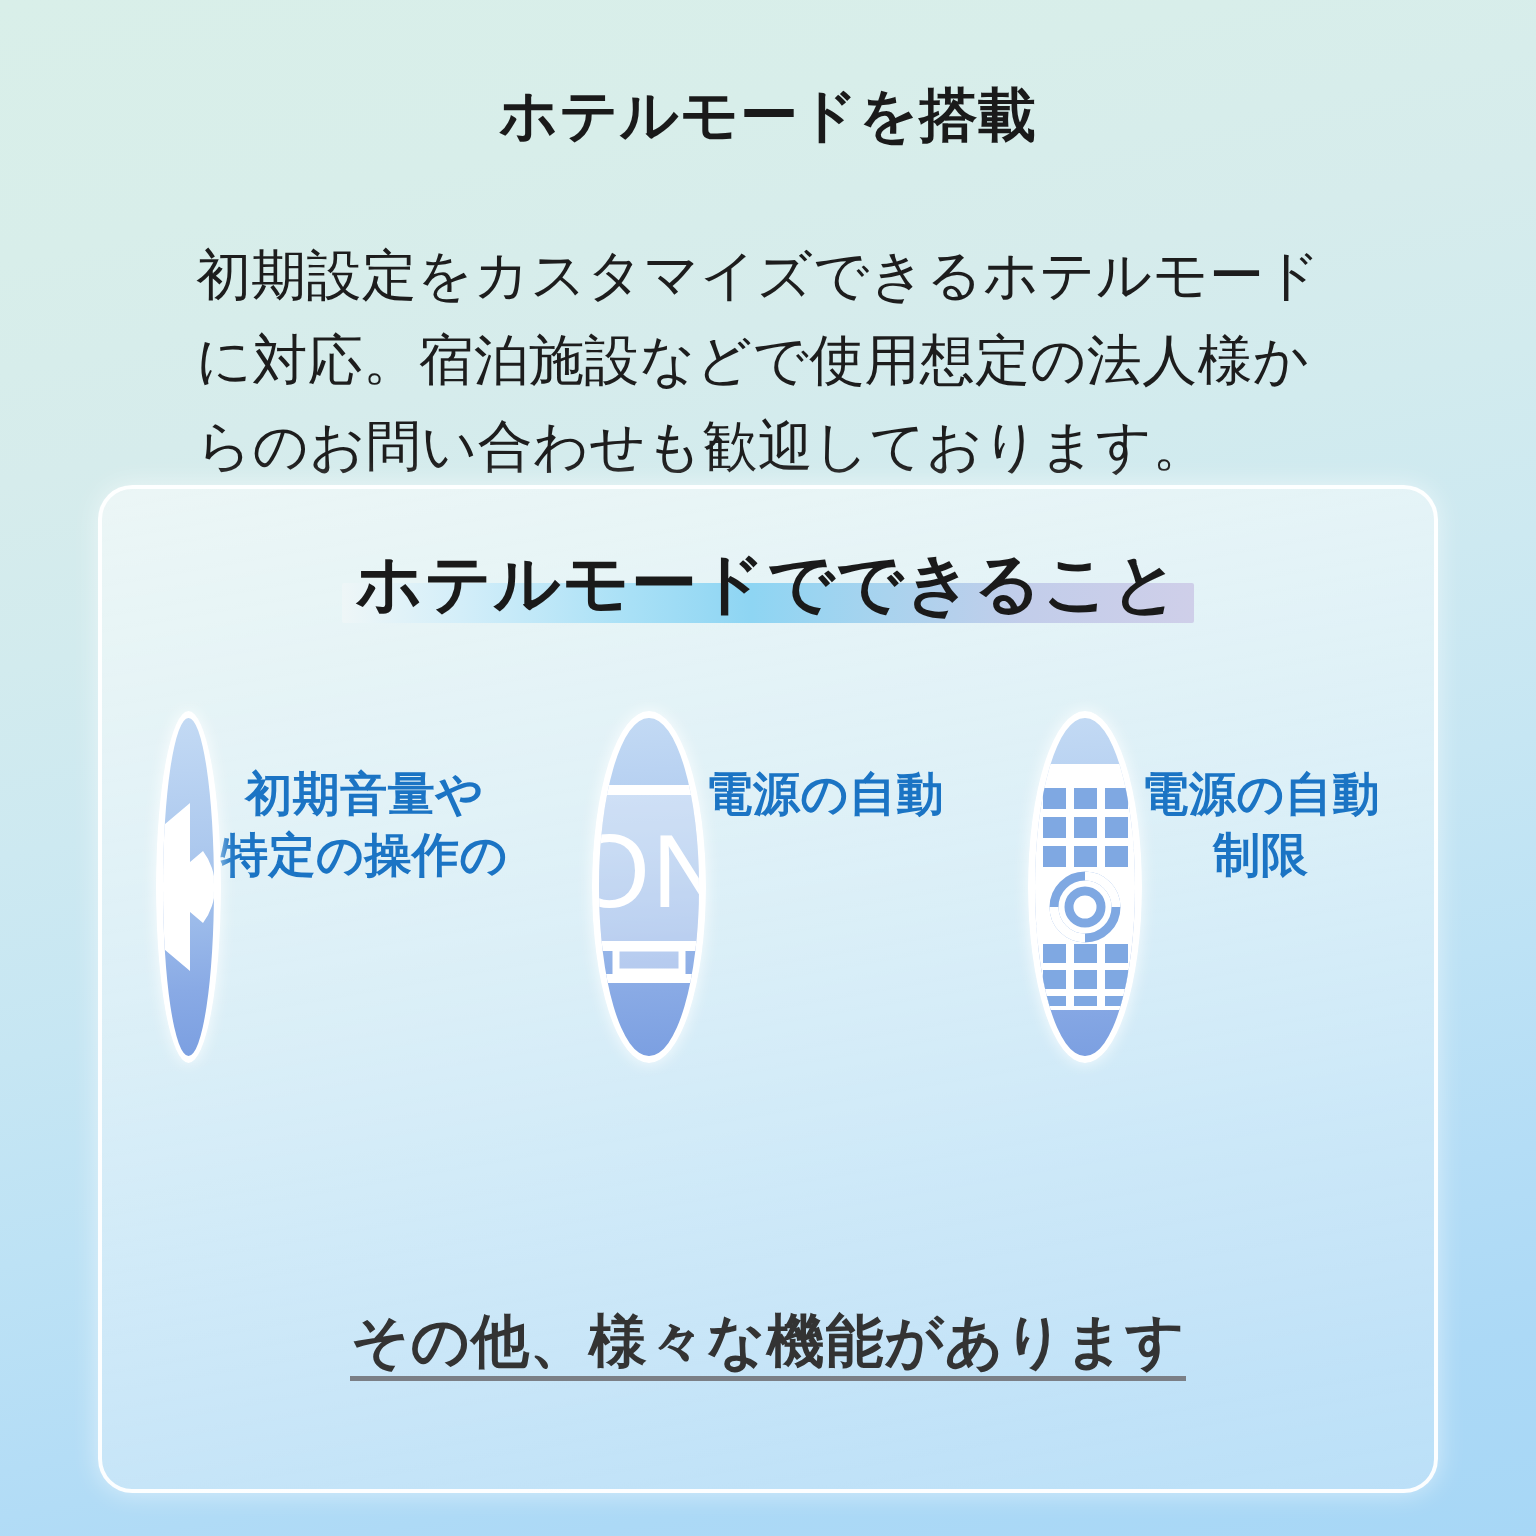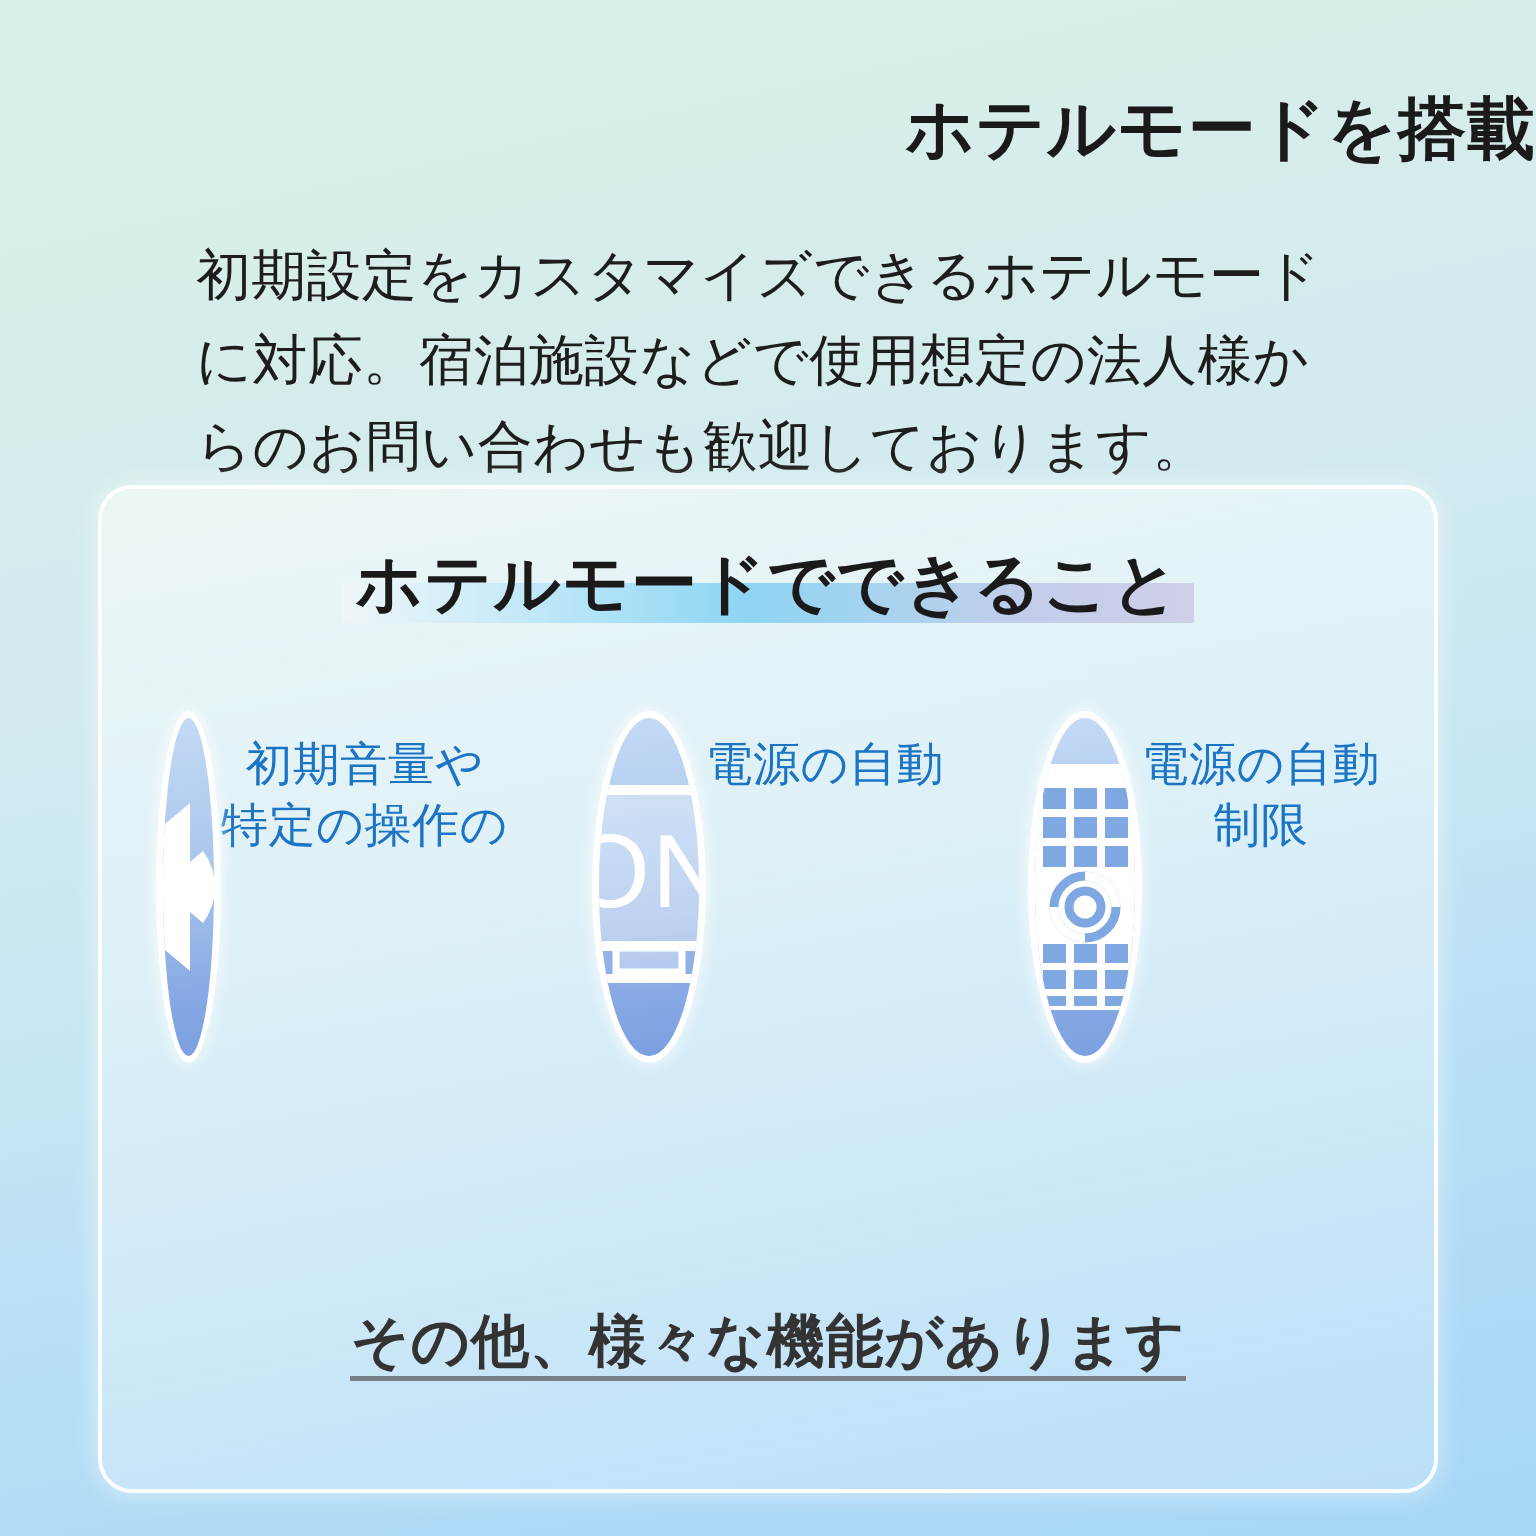--- a/index.html
+++ b/index.html
@@ -34,22 +34,22 @@
         #a7d7f6 100%);
     overflow: hidden;
   }
 
   
   .page-title {
     position: absolute;
     top: 42px;
     left: 0;
     width: 100%;
-    text-align: right;
-    font-size: 68px;
+    text-align: center;
+    font-size: 58px;
     line-height: 1.18;
     font-weight: 700;
     letter-spacing: 0.015em;
     color: #1a1a1a;
     white-space: nowrap;
   }
 
   .lead-text {
     position: absolute;
     top: 178px;
@@ -153,25 +153,25 @@
     box-sizing: border-box;
     box-shadow: 0 0 16px rgba(255,255,255,0.85);
     display: flex;
     align-items: center;
     justify-content: center;
     overflow: hidden;
   }
   .circle svg { display: block; }
 
   .feature-label {
-    margin-top: 22px;
+    margin-top: 52px;
     text-align: center;
     font-size: 47px;
     line-height: 1.30;
-    font-weight: 400;
+    font-weight: 700;
     letter-spacing: 0.01em;
     color: #1b74c4;
     white-space: nowrap;
   }
   .feature-label .l2 { display: block; }
 
   
   .footer-note-wrap {
     position: absolute;
     bottom: 108px;

